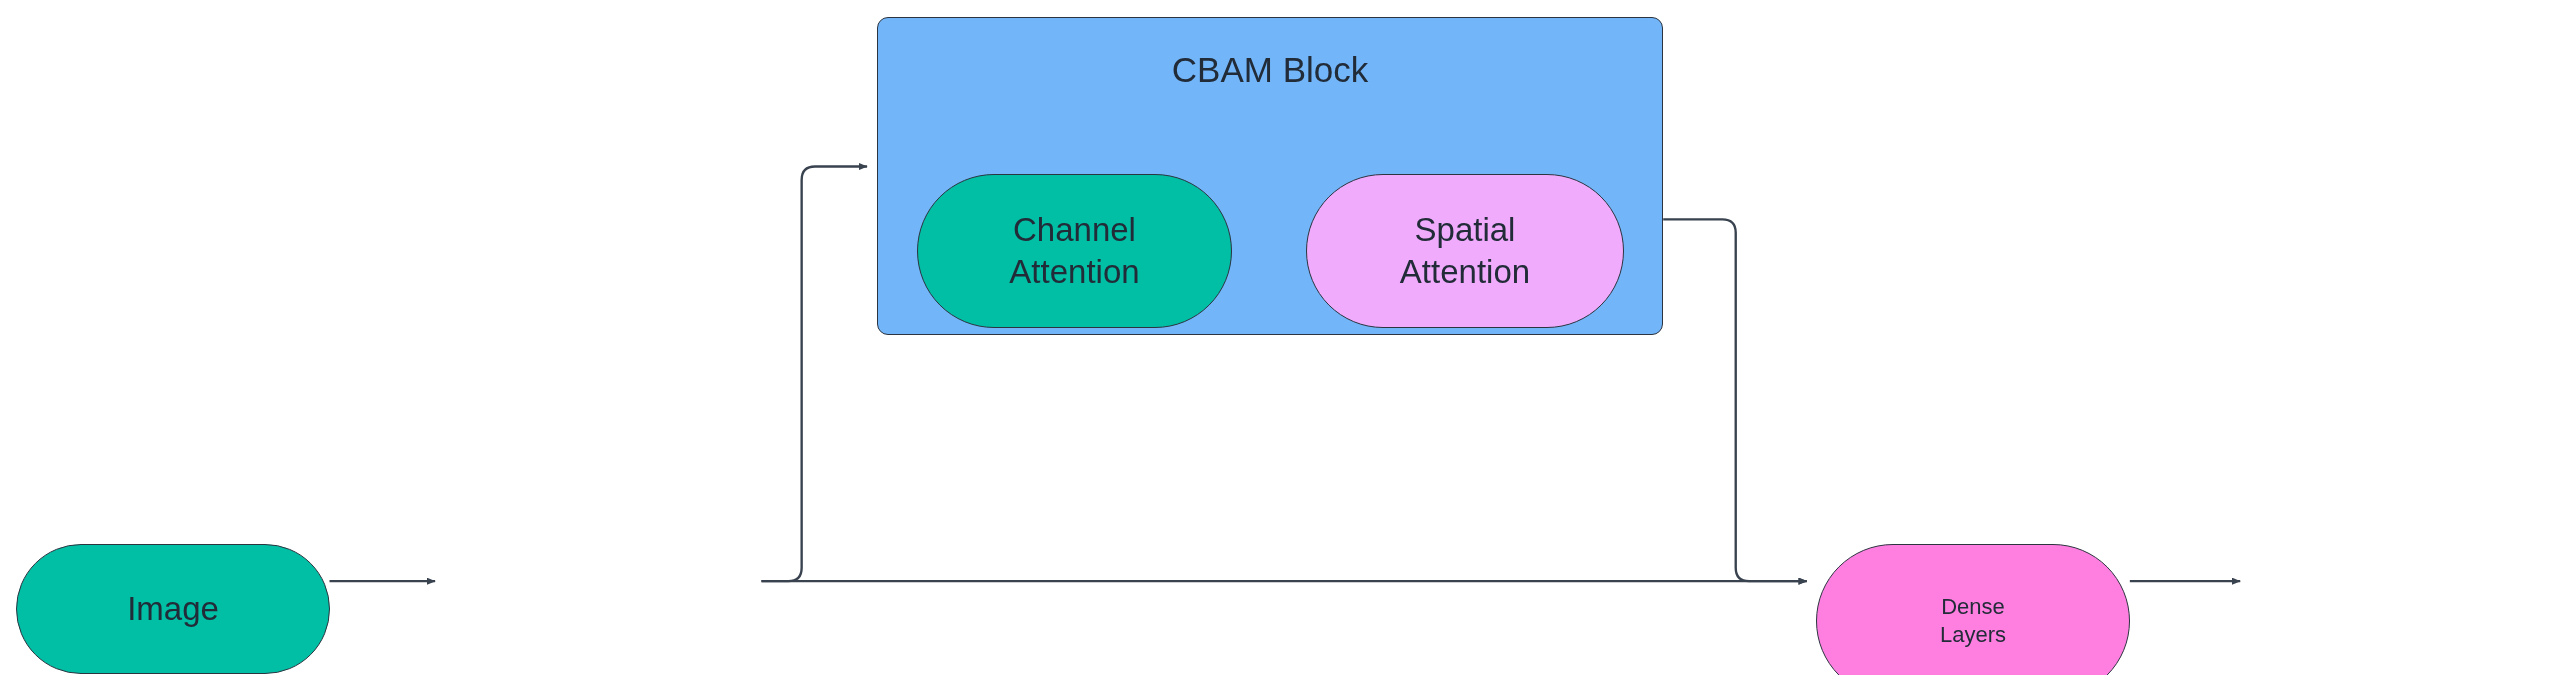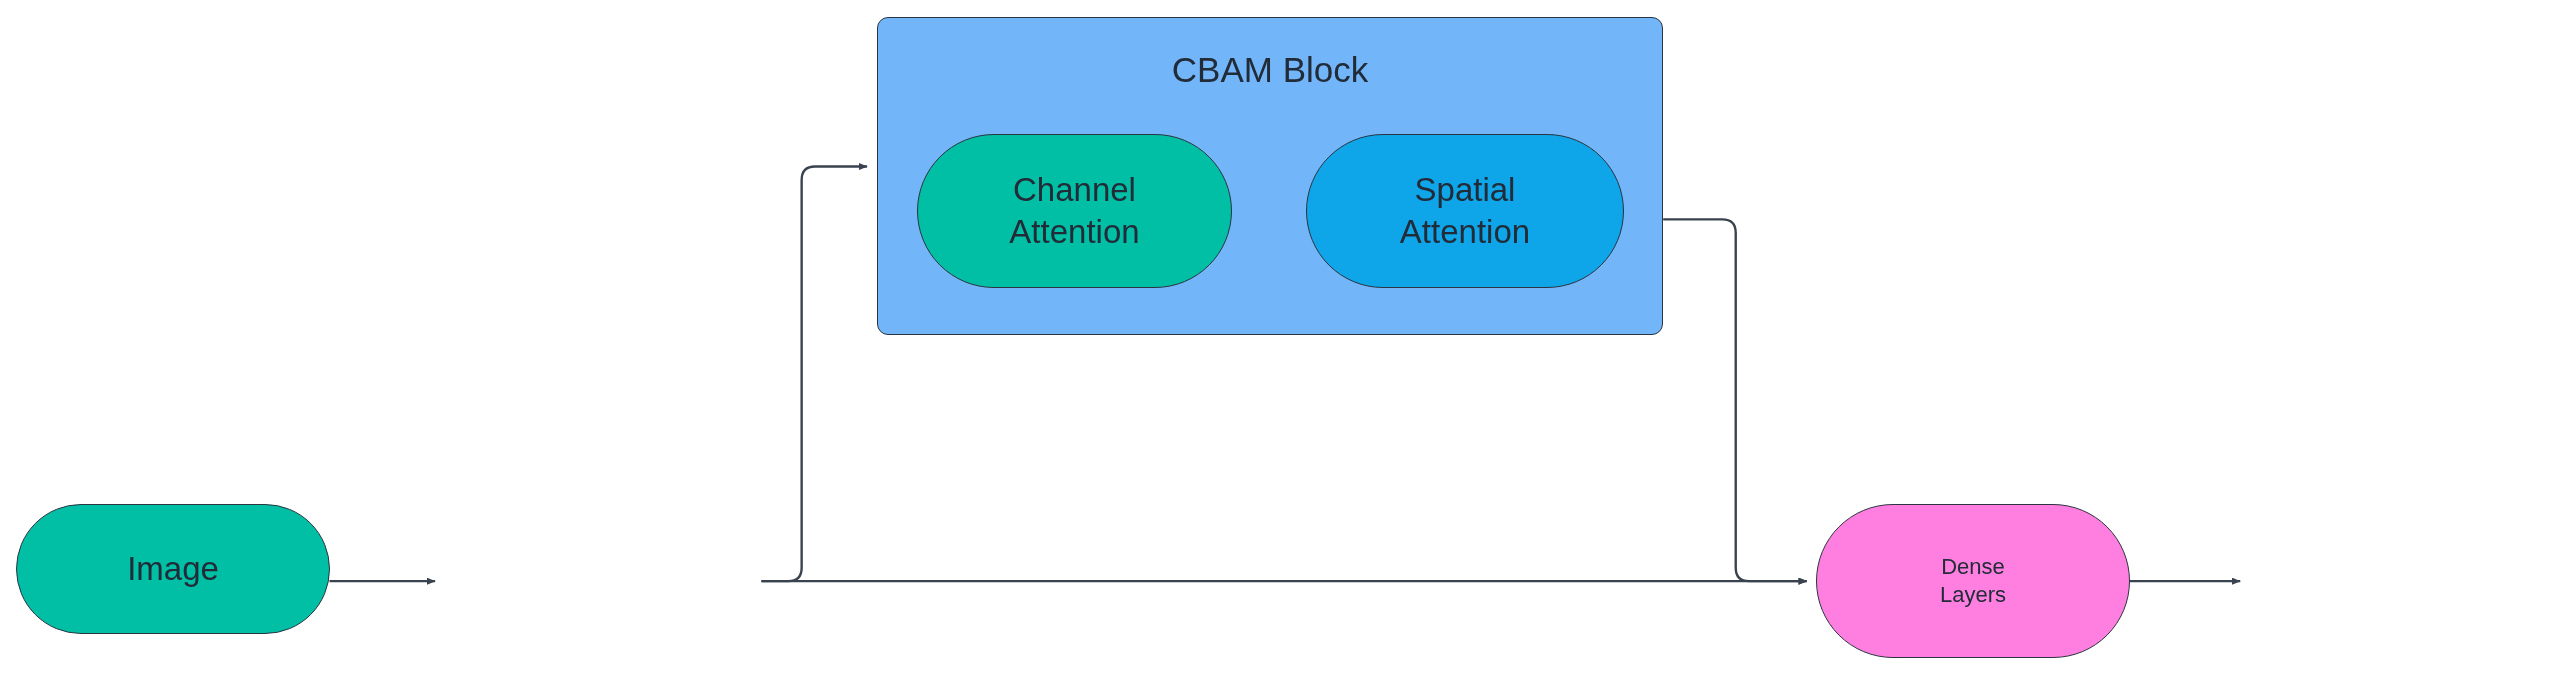--- a/index.html
+++ b/index.html
@@ -29,21 +29,21 @@
     align-items: center;
     justify-content: center;
     text-align: center;
     box-sizing: border-box;
     border: 1.6px solid #2c3440;
     color: #222b38;
     line-height: 1.28;
     white-space: pre-line;
     z-index: 3;
   }
-  .node-shape-stadium { border-radius: 79px; }
+  .node-shape-stadium { border-radius: 79px; margin-top: 40px; }
   .node-shape-rect    { border-radius: 11px; }
 
   .subgraph-title {
     position: absolute;
     text-align: center;
     color: #222b38;
     z-index: 4;
     white-space: nowrap;
   }
   .subgraph-box { z-index: 1; }
@@ -75,21 +75,21 @@
     <path d="M 2702 737 L 2842 737" fill="none" stroke="#39424f" stroke-width="3" marker-end="url(#arrowhead)"></path>
   </svg>
 
   <div class="node node-shape-rect subgraph-box" style="left:877px; top:17.3px; width:786px; height:318px; background:#72b6f9;"></div>
 
   <div class="subgraph-title inner-title" style="left:877px; top:50px; width:786px; font-size:35px;">CBAM Block</div>
 
   <div class="node node-shape-stadium inner-node" style="left:917px; top:134px; width:315px; height:154px; background:#00bfa5; font-size:33px;">Channel
 Attention</div>
 
-  <div class="node node-shape-stadium inner-node" style="left:1306px; top:134px; width:318px; height:154px; background:#0ea5e9; font-size:33px;">Spatial
+  <div class="node node-shape-stadium inner-node" style="left:1306px; top:134px; width:318px; height:154px; background:#f0abfc; font-size:33px;">Spatial
 Attention</div>
 
   <div class="node node-shape-stadium" style="left:16px; top:504px; width:314px; height:130px; background:#00bfa5; font-size:33px;">Image</div>
 
 
   <div class="node node-shape-stadium" style="left:1816px; top:504px; width:314px; height:154px; background:#ff7fe0; font-size:22px;">Dense
 Layers</div>
 
 
 </div>

